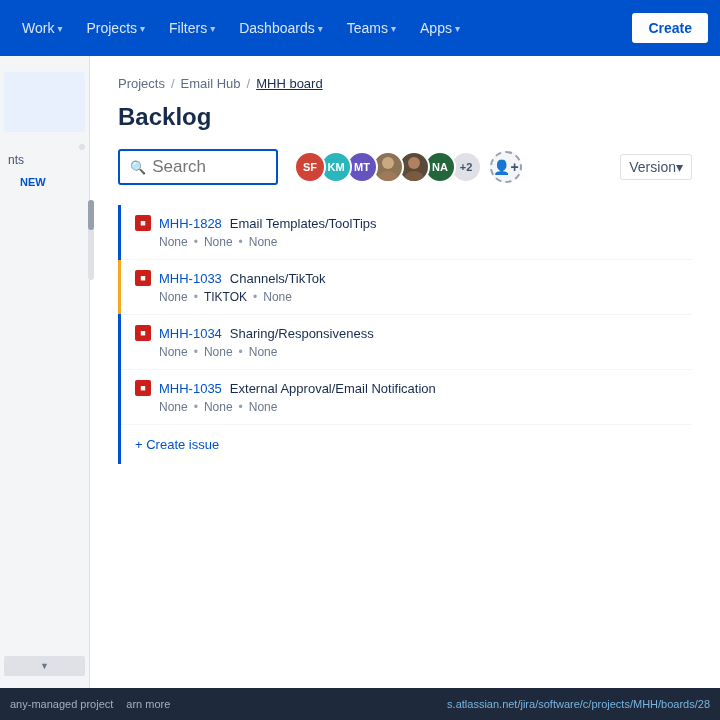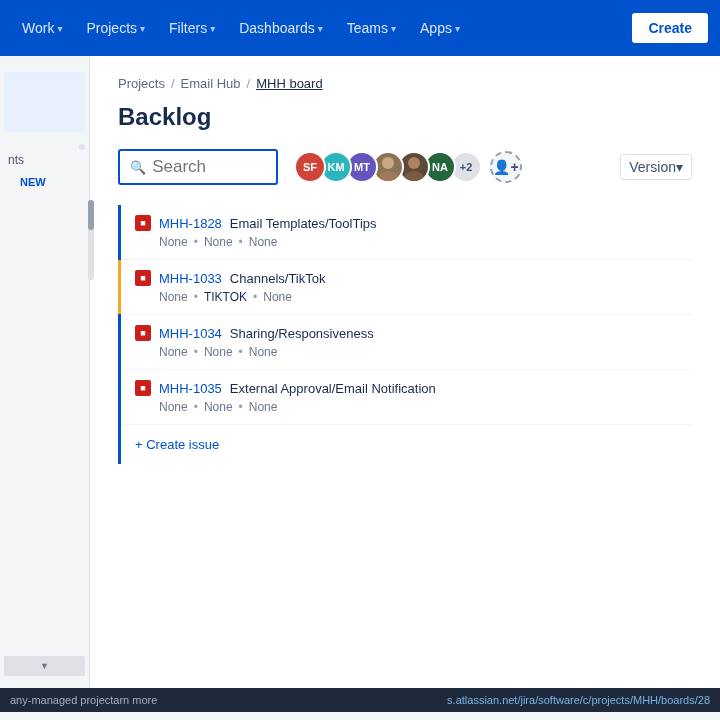--- a/index.html
+++ b/index.html
@@ -250,26 +250,26 @@
       display: flex;
       gap: 6px;
       color: #0052cc;
       font-size: 13px;
       font-weight: 500;
       cursor: pointer;
     }
 
     
     .bottom-bar {
-      height: 24px;
+      height: 32px;
       background: #1e2a3b;
       display: flex;
       align-items: center;
       padding: 0 10px;
-      gap: 0;
+      gap: 13px;
     }
     .bottom-text {
       font-size: 11px;
       color: #a0b0c4;
     }
     .bottom-url {
       font-size: 11px;
       color: #7ab3e0;
       margin-left: auto;
     }

